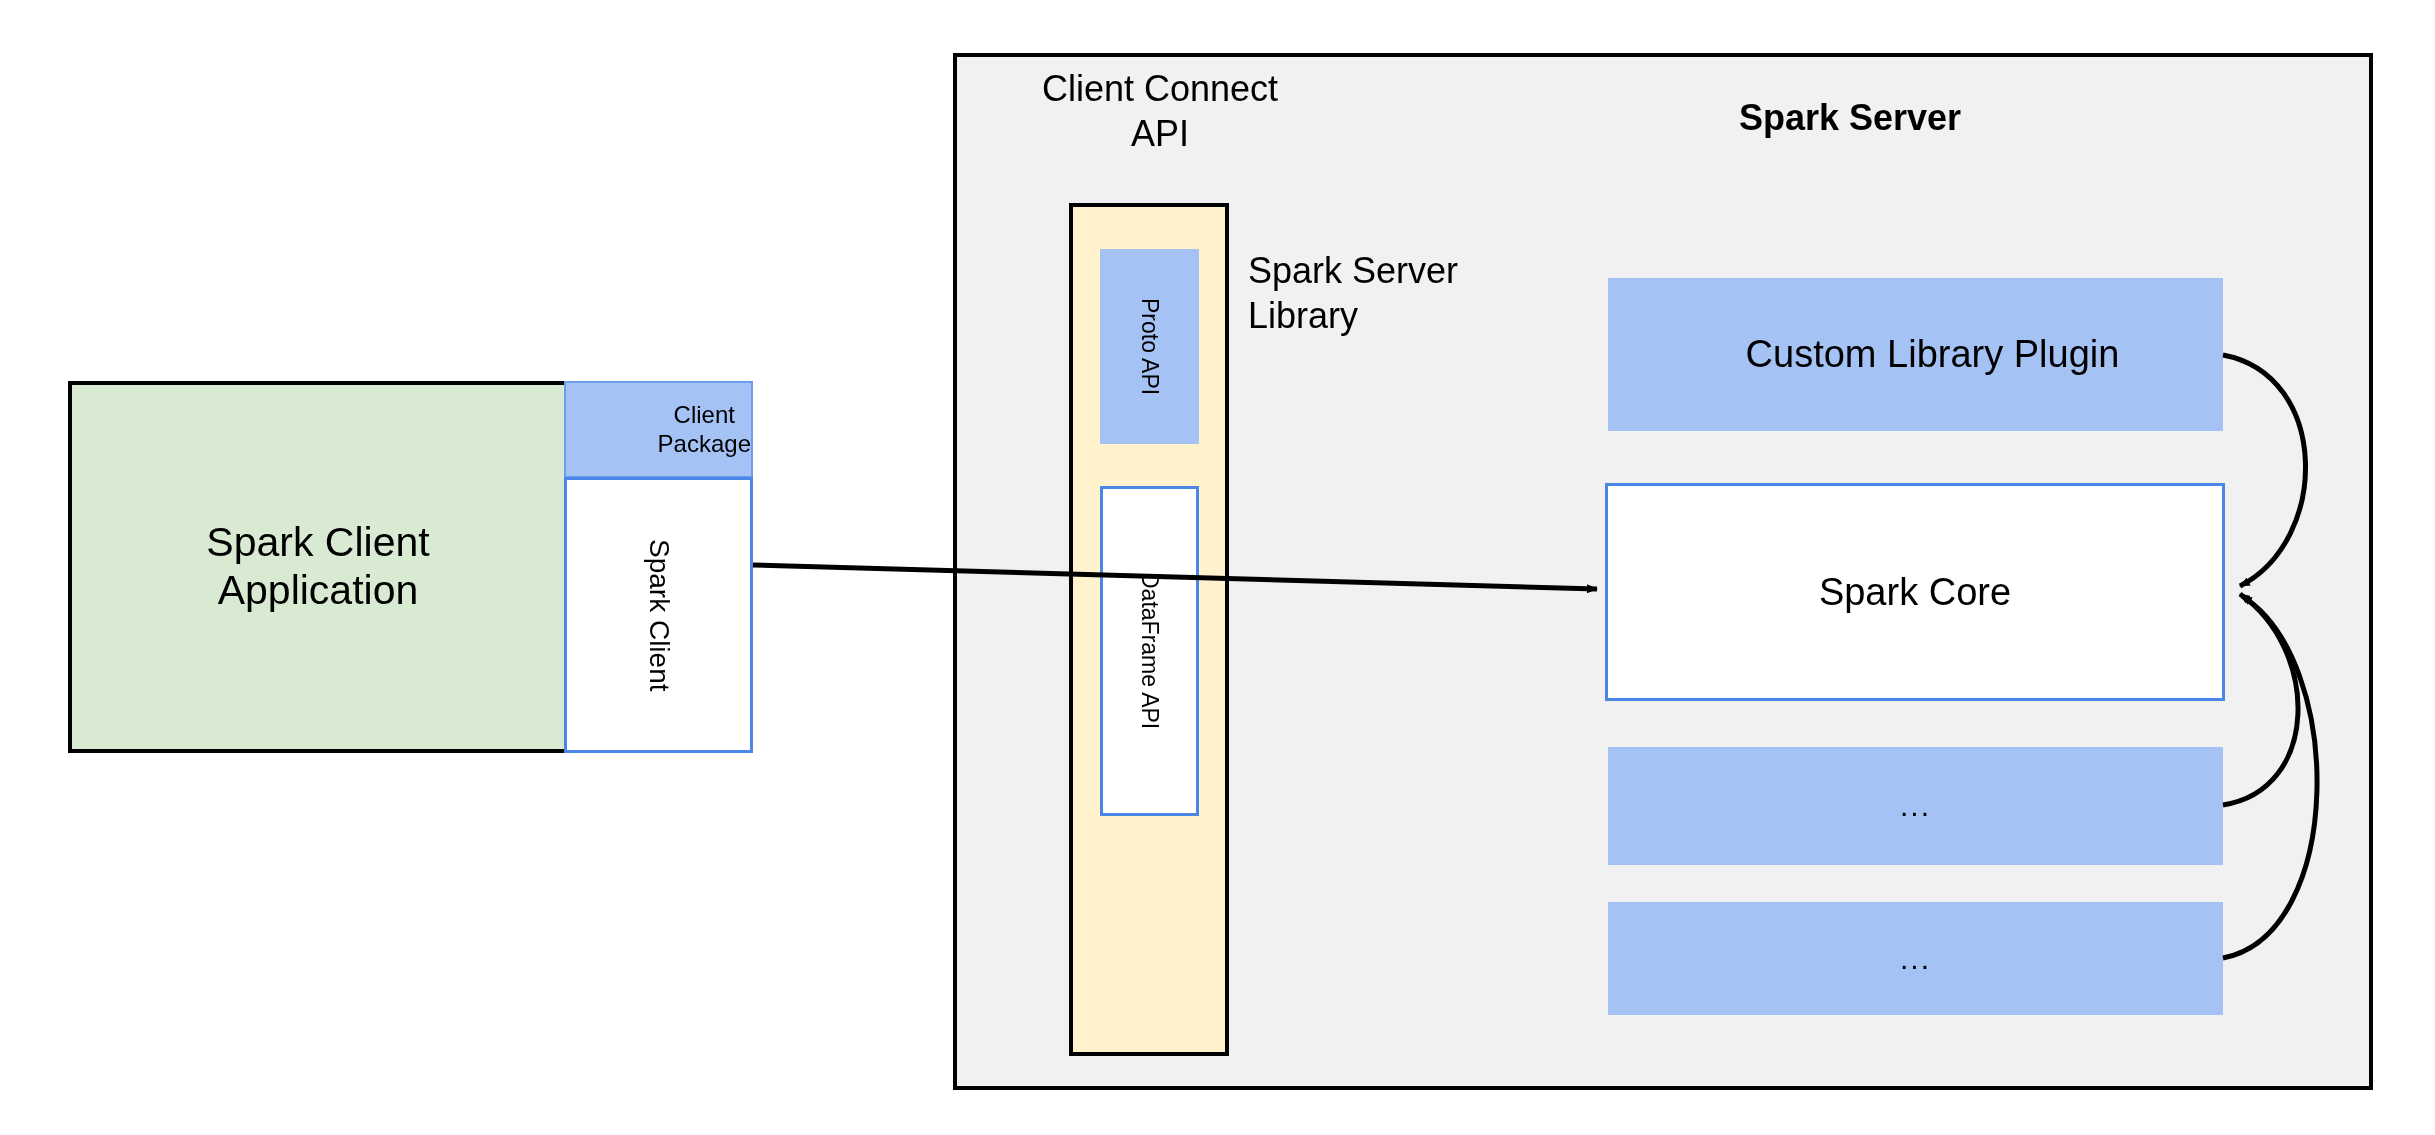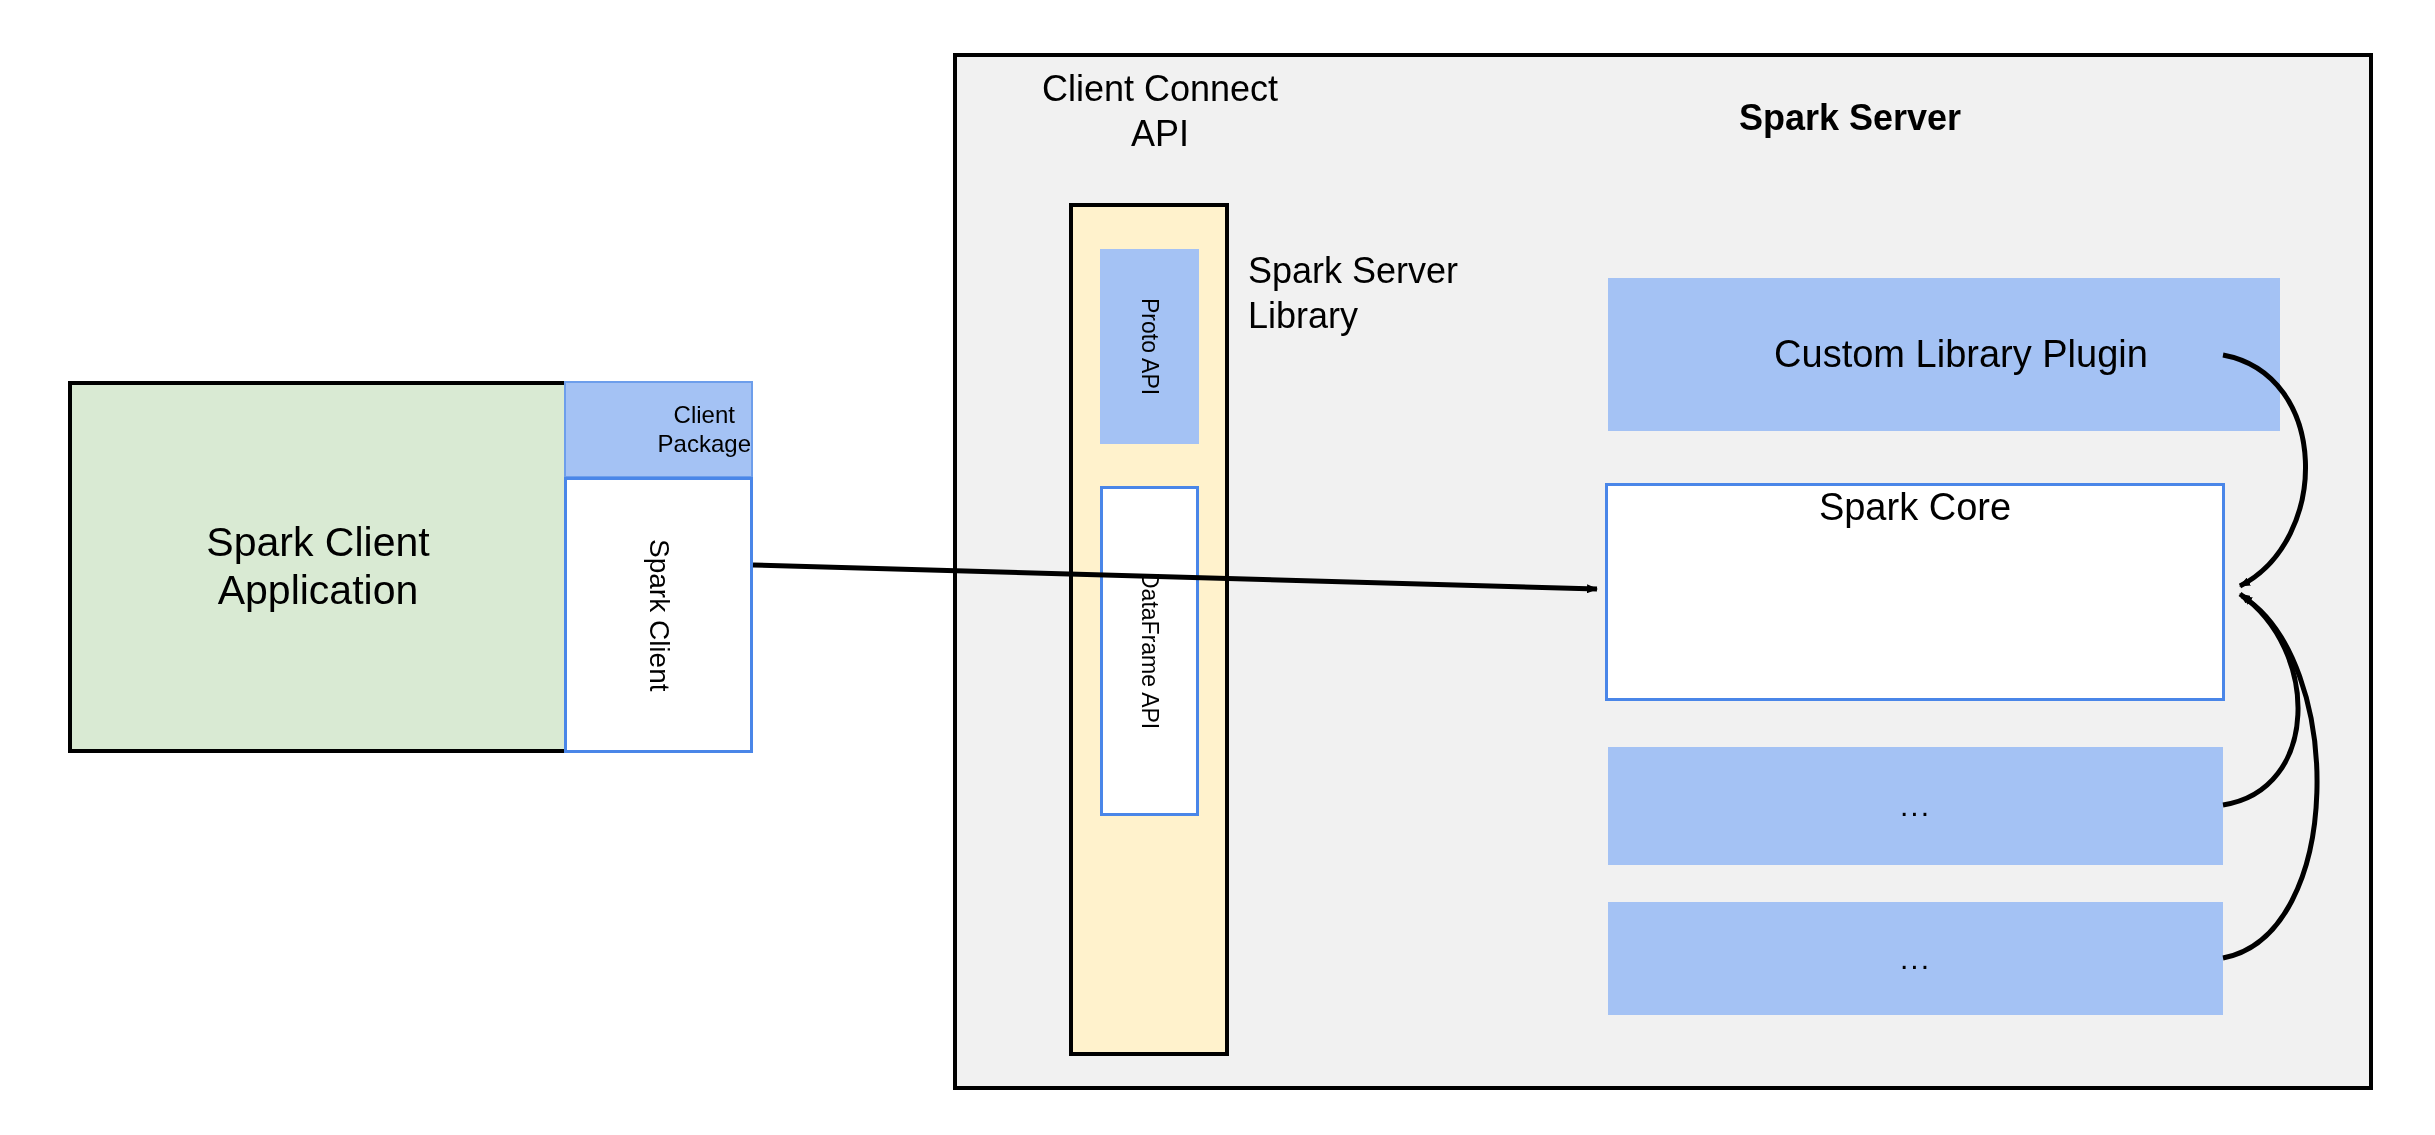--- a/index.html
+++ b/index.html
@@ -101,31 +101,31 @@
     border: 3px solid #4a86e8;
     display: flex; align-items: center; justify-content: center;
   }
   #dataframe-api-label {
     font-size: 23px; color: #000000;
     writing-mode: vertical-rl; white-space: nowrap;
   }
 
   
   #custom-library-plugin {
-    left: 1608px; top: 278px; width: 672px; height: 153px;
+    left: 1608px; top: 278px; width: 615px; height: 153px;
     background: #a4c2f4;
     display: flex; align-items: center; justify-content: center; padding-left: 34px;
   }
   #custom-library-plugin-label { font-size: 38px; color: #000000; }
 
   #spark-core {
     left: 1605px; top: 483px; width: 620px; height: 218px;
     background: #ffffff;
     border: 3px solid #4a86e8;
-    display: flex; justify-content: center;
+    display: flex; align-items: center; justify-content: center;
   }
   #spark-core-label { font-size: 38px; color: #000000; }
 
   #more-box-1 {
     left: 1608px; top: 747px; width: 615px; height: 118px;
     background: #a4c2f4;
     display: flex; align-items: center; justify-content: center;
   }
   #more-box-2 {
     left: 1608px; top: 902px; width: 615px; height: 113px;

